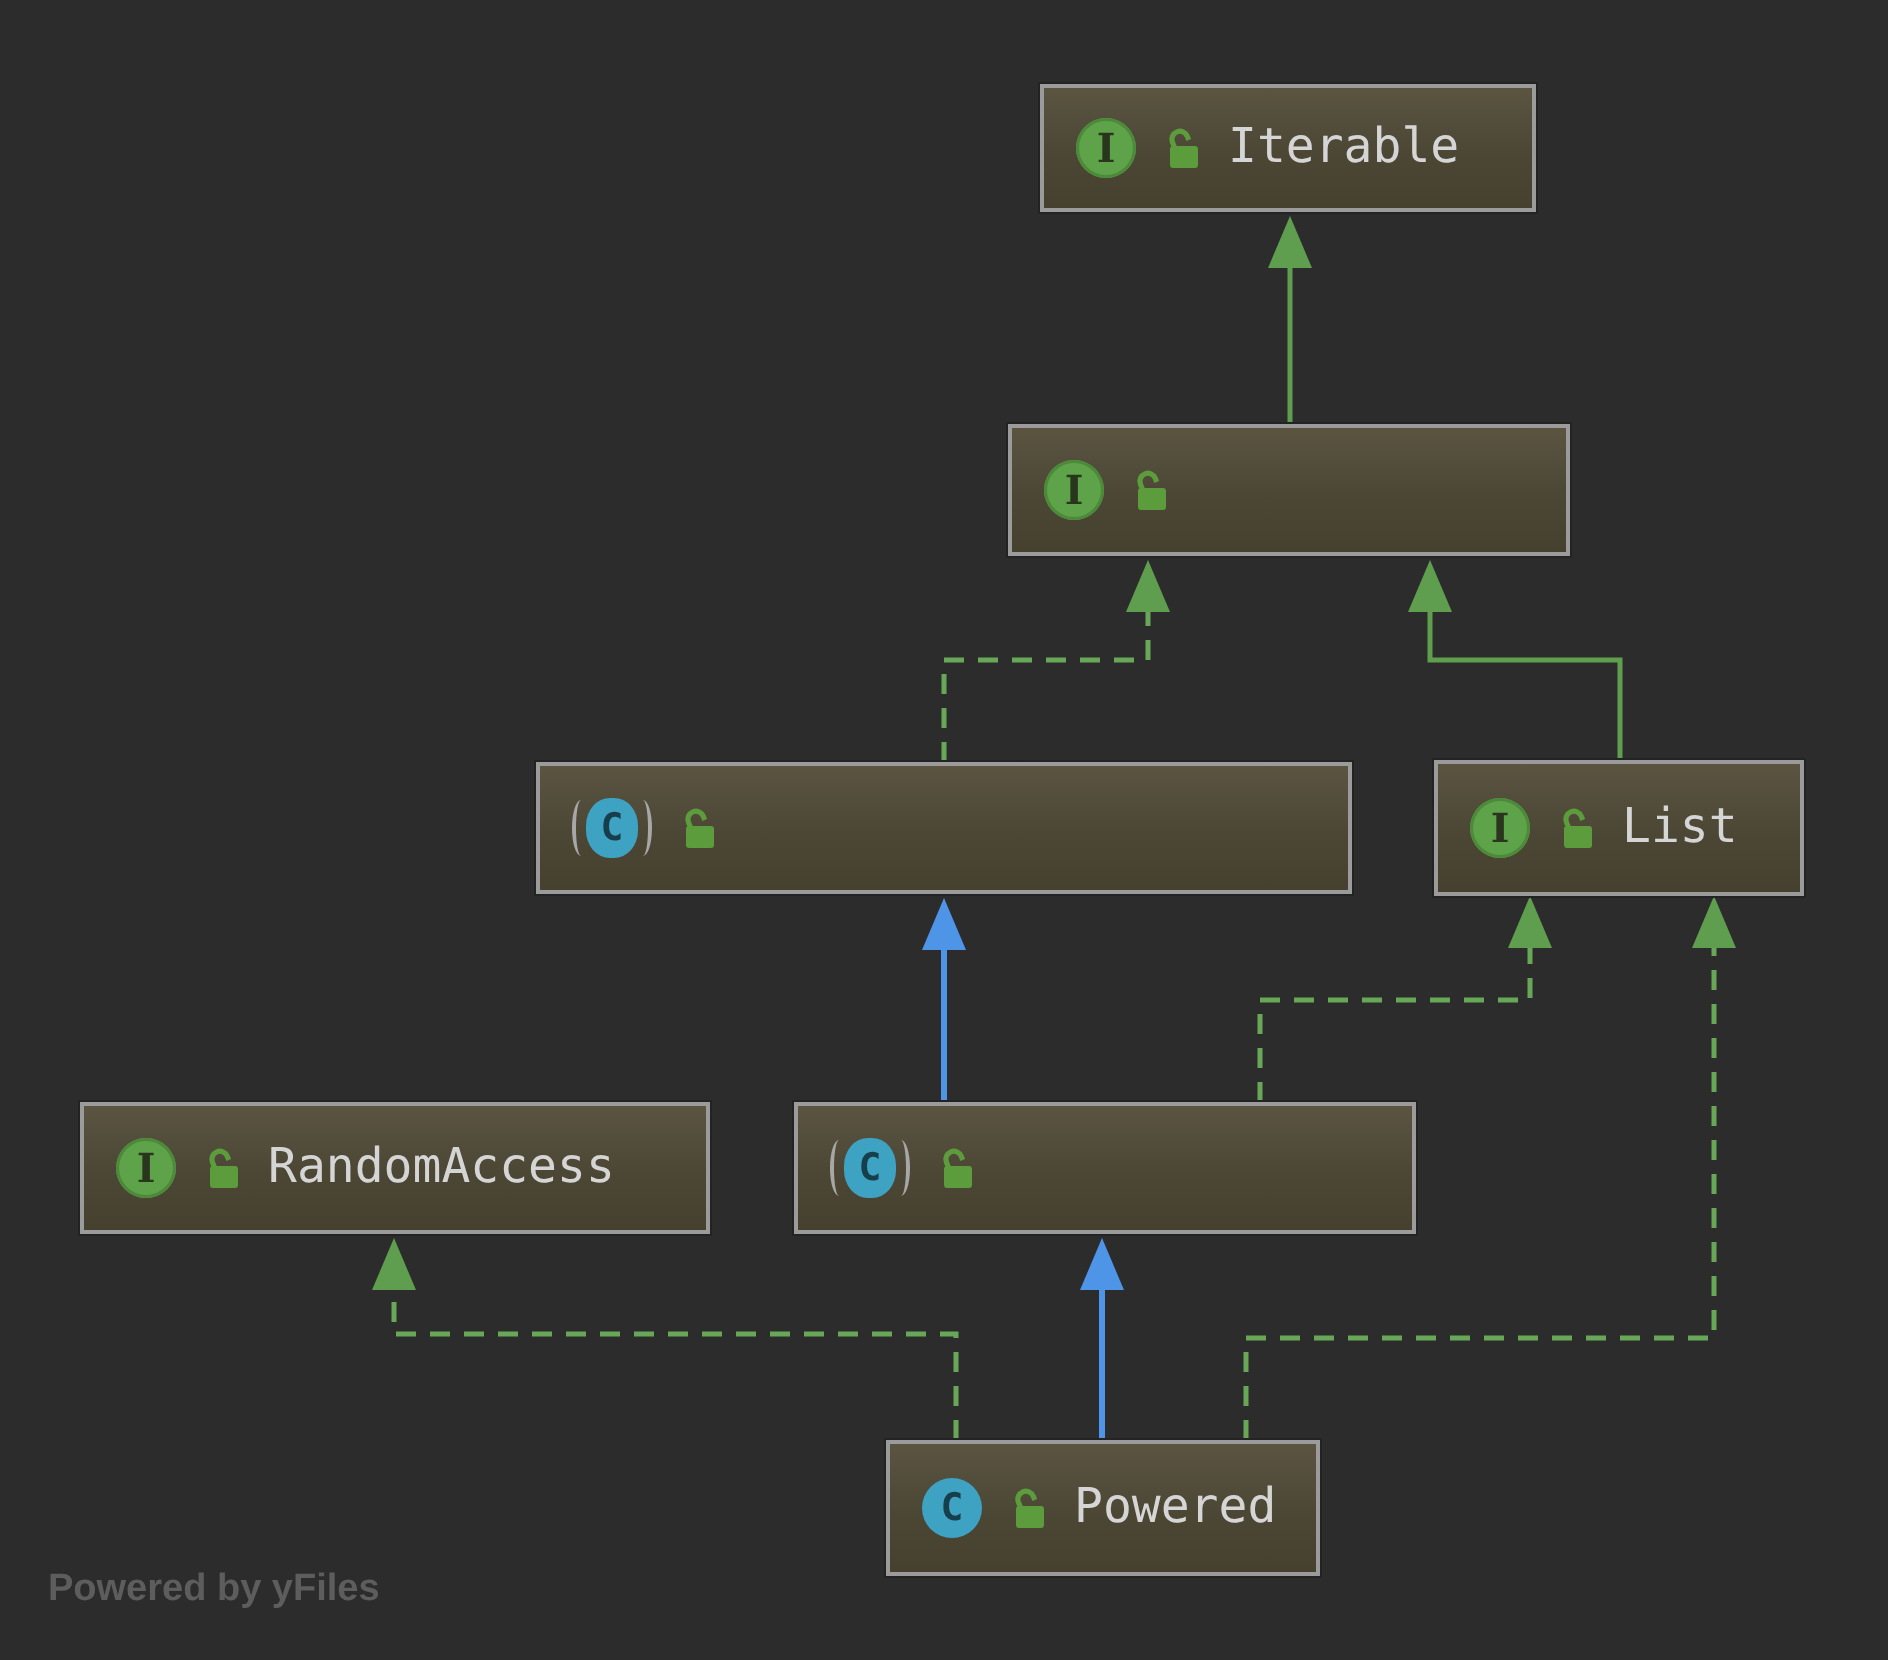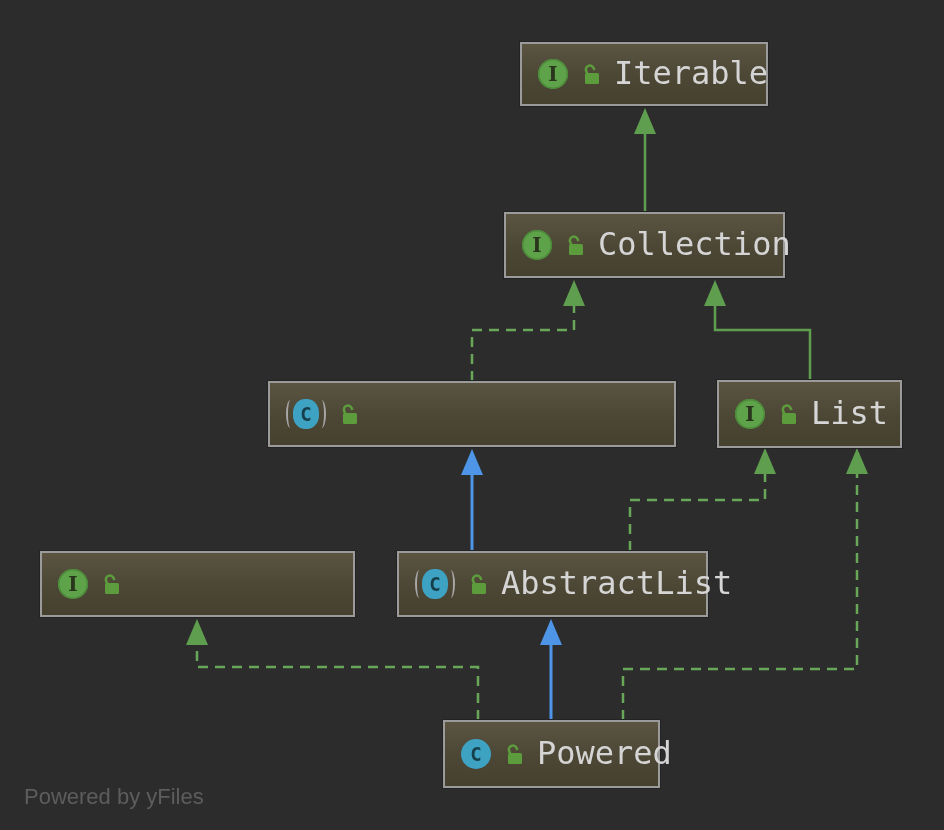--- a/index.html
+++ b/index.html
@@ -14,21 +14,21 @@
   .head-green{fill:#5f9e4e;stroke:none;}
   .head-blue{fill:#4e95e8;stroke:none;}
   .node{
     position:absolute;box-sizing:border-box;
     display:flex;align-items:center;gap:12px;padding-left:16px;
     background:linear-gradient(180deg,#5a5441 0%,#4c4635 55%,#46402f 100%);
     border:2px solid #9b9b9b;
     box-shadow:0 0 0 1px #232323;
   }
   .node .label{
-    font-size:32px;color:#d5d5d5;letter-spacing:0;white-space:nowrap;line-height:1;
+    font-size:24px;color:#d5d5d5;letter-spacing:0;white-space:nowrap;line-height:1;
     padding-bottom:2px;
   }
   .badge{
     width:30px;height:30px;border-radius:50%;flex:0 0 auto;
     display:flex;align-items:center;justify-content:center;line-height:1;
   }
   .badge-interface{background:#5ea34a;box-shadow:inset 0 0 0 1.5px #4c8a3a;}
   .badge-interface .glyph{
     font-family:"DejaVu Serif",serif;font-weight:700;font-size:20px;color:#2a351d;
   }
@@ -37,21 +37,21 @@
     font-family:"DejaVu Sans Mono",monospace;font-weight:700;font-size:19px;color:#163f4b;
   }
   .abstract-wrap{display:flex;align-items:center;gap:2px;flex:0 0 auto;}
   .abstract-wrap .badge{width:26px;height:30px;border-radius:46%;}
   .paren{width:7px;height:28px;flex:0 0 auto;}
   .paren-l{border-left:2.5px solid #a7a7a7;border-radius:50% / 50%;margin-right:-4px;}
   .paren-r{border-right:2.5px solid #a7a7a7;border-radius:50% / 50%;margin-left:-4px;}
   .lock{flex:0 0 auto;width:24px;height:24px;margin-left:-2px;}
   .watermark{
     position:absolute;left:24px;top:784px;
-    font-family:"Liberation Sans",sans-serif;font-size:22px;color:#5d5d5d;
+    font-family:"Liberation Sans",sans-serif;font-size:19px;color:#5d5d5d;font-weight:bold;
   }
 </style>
 </head>
 <body>
 
 <div class="canvas">
 
   <svg class="edges" width="944" height="830" viewBox="0 0 944 830">
 
     <g>
@@ -111,21 +111,20 @@
   <div class="node" style="left:504px;top:212px;width:281px;height:66px">
     <span class="badge badge-interface">
       <span class="glyph">I</span>
     </span>
     <svg class="lock" viewBox="0 0 24 24">
       <g transform="rotate(-22 11 8)">
         <path d="M8 13 V8 a4 4 0 0 1 8 0 v2" fill="none" stroke="#5c9c3c" stroke-width="2.6"></path>
       </g>
       <rect x="7" y="11" width="14" height="11" rx="1.5" fill="#5c9c3c"></rect>
     </svg>
-    <span class="label">Collection</span>
   </div>
 
   <div class="node" style="left:268px;top:381px;width:408px;height:66px">
     <span class="abstract-wrap">
       <span class="paren paren-l"></span>
       <span class="badge badge-class">
         <span class="glyph">C</span>
       </span>
       <span class="paren paren-r"></span>
     </span>
@@ -153,37 +152,37 @@
   <div class="node" style="left:40px;top:551px;width:315px;height:66px">
     <span class="badge badge-interface">
       <span class="glyph">I</span>
     </span>
     <svg class="lock" viewBox="0 0 24 24">
       <g transform="rotate(-22 11 8)">
         <path d="M8 13 V8 a4 4 0 0 1 8 0 v2" fill="none" stroke="#5c9c3c" stroke-width="2.6"></path>
       </g>
       <rect x="7" y="11" width="14" height="11" rx="1.5" fill="#5c9c3c"></rect>
     </svg>
+    <span class="label">RandomAccess</span>
   </div>
 
   <div class="node" style="left:397px;top:551px;width:311px;height:66px">
     <span class="abstract-wrap">
       <span class="paren paren-l"></span>
       <span class="badge badge-class">
         <span class="glyph">C</span>
       </span>
       <span class="paren paren-r"></span>
     </span>
     <svg class="lock" viewBox="0 0 24 24">
       <g transform="rotate(-22 11 8)">
         <path d="M8 13 V8 a4 4 0 0 1 8 0 v2" fill="none" stroke="#5c9c3c" stroke-width="2.6"></path>
       </g>
       <rect x="7" y="11" width="14" height="11" rx="1.5" fill="#5c9c3c"></rect>
     </svg>
-    <span class="label">AbstractList</span>
   </div>
 
   <div class="node" style="left:443px;top:720px;width:217px;height:68px">
     <span class="badge badge-class">
       <span class="glyph">C</span>
     </span>
     <svg class="lock" viewBox="0 0 24 24">
       <g transform="rotate(-22 11 8)">
         <path d="M8 13 V8 a4 4 0 0 1 8 0 v2" fill="none" stroke="#5c9c3c" stroke-width="2.6"></path>
       </g>

